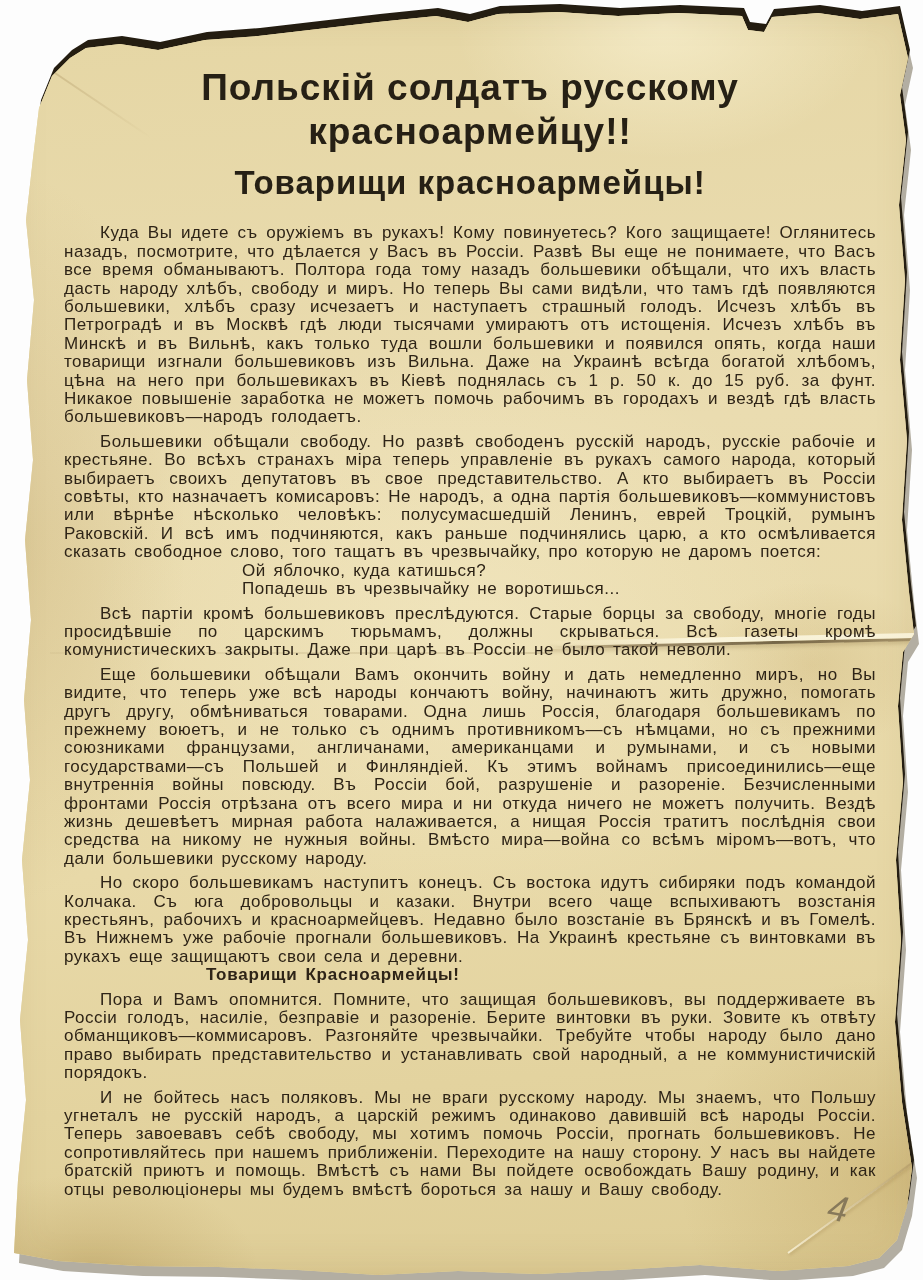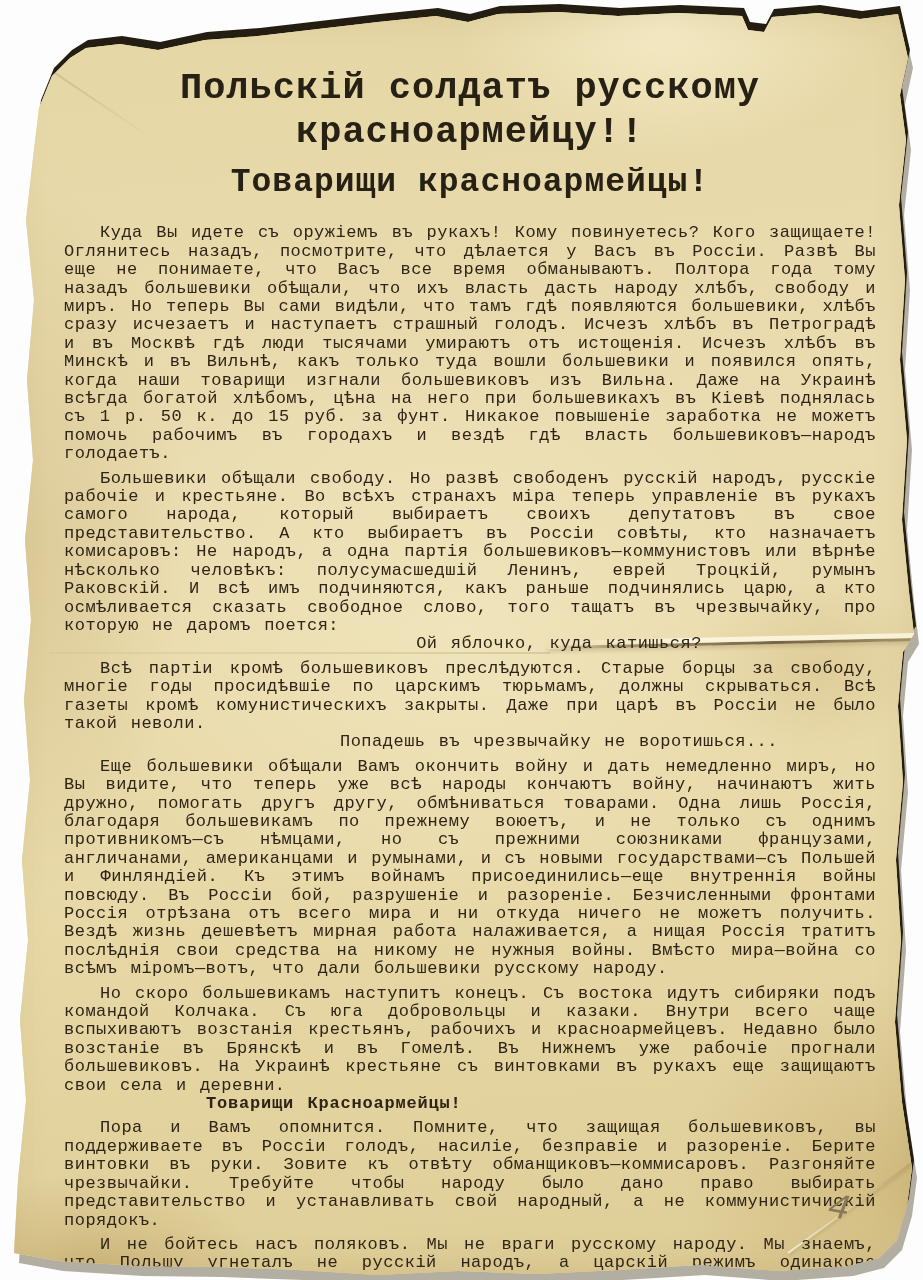--- a/index.html
+++ b/index.html
@@ -2,21 +2,21 @@
 <html><head>
 <meta charset="utf-8">
 <style>
   html, body { margin: 0; padding: 0; background: #ffffff; }
   .scene {
     position: relative;
     width: 923px;
     height: 1280px;
     overflow: hidden;
     background: #fdfdfd;
-    font-family: Liberation Mono, monospace;
+    font-family: Liberation Sans, sans-serif;
   }
   
   .paper-shape {
     position: absolute;
     inset: 0;
     clip-path: polygon(
       70px 58px, 86px 48px, 120px 44px, 158px 50px, 205px 40px, 258px 36px,
       318px 29px, 378px 22px, 436px 16px, 468px 22px, 498px 14px, 558px 12px,
       618px 16px, 678px 13px, 742px 16px, 748px 30px, 764px 32px, 772px 17px,
       818px 13px, 860px 19px, 898px 14px,
@@ -88,21 +88,21 @@
     text-align: center; font-weight: bold; font-size: 37px; line-height: 1.2;
     letter-spacing: 1px; color: #262015;
   }
   .headline-2 {
     text-align: center; font-weight: bold; font-size: 33px; line-height: 1.2;
     letter-spacing: 1px; margin-top: 8px; color: #262015;
   }
   .body-blocks { margin-top: 22px; font-size: 17px; line-height: 18.4px;
     letter-spacing: 0.5px; word-spacing: 2.5px; }
   .block.paragraph { text-indent: 36px; text-align: justify; margin-top: 6px; }
-  .block.verse { margin-left: 178px; text-align: center; }
+  .block.verse { margin-left: 178px; }
   .block.subheading { margin-left: 142px; font-weight: bold; letter-spacing: 0.8px; }
   .pencil-number {
     position: absolute; left: 828px; top: 1188px;
     font-size: 36px; font-style: italic; color: #87795a;
     transform: rotate(10deg);
   }
 </style>
 </head>
 <body>
 
@@ -115,22 +115,22 @@
     <div class="tear-right"></div>
     <div class="crease-bottom-right"></div>
 
     <div class="content">
       <div class="headline-1">Польскій солдатъ русскому красноармейцу!!</div>
       <div class="headline-2">Товарищи красноармейцы!</div>
       <div class="body-blocks" id="blocks">
           <div class="block paragraph">Куда Вы идете съ оружіемъ въ рукахъ! Кому повинуетесь? Кого защищаете! Оглянитесь назадъ, посмотрите, что дѣлается у Васъ въ Россіи. Развѣ Вы еще не понимаете, что Васъ все время обманываютъ. Полтора года тому назадъ большевики обѣщали, что ихъ власть дасть народу хлѣбъ, свободу и миръ. Но теперь Вы сами видѣли, что тамъ гдѣ появляются большевики, хлѣбъ сразу исчезаетъ и наступаетъ страшный голодъ. Исчезъ хлѣбъ въ Петроградѣ и въ Москвѣ гдѣ люди тысячами умираютъ отъ истощенія. Исчезъ хлѣбъ въ Минскѣ и въ Вильнѣ, какъ только туда вошли большевики и появился опять, когда наши товарищи изгнали большевиковъ изъ Вильна. Даже на Украинѣ всѣгда богатой хлѣбомъ, цѣна на него при большевикахъ въ Кіевѣ поднялась съ 1 р. 50 к. до 15 руб. за фунт. Никакое повышеніе заработка не можетъ помочь рабочимъ въ городахъ и вездѣ гдѣ власть большевиковъ—народъ голодаетъ.</div>
           <div class="block paragraph">Большевики обѣщали свободу. Но развѣ свободенъ русскій народъ, русскіе рабочіе и крестьяне. Во всѣхъ странахъ міра теперь управленіе въ рукахъ самого народа, который выбираетъ своихъ депутатовъ въ свое представительство. А кто выбираетъ въ Россіи совѣты, кто назначаетъ комисаровъ: Не народъ, а одна партія большевиковъ—коммунистовъ или вѣрнѣе нѣсколько человѣкъ: полусумасшедшій Ленинъ, еврей Троцкій, румынъ Раковскій. И всѣ имъ подчиняются, какъ раньше подчинялись царю, а кто осмѣливается сказать свободное слово, того тащатъ въ чрезвычайку, про которую не даромъ поется:</div>
           <div class="block verse">Ой яблочко, куда катишься?</div>
+          <div class="block verse">Попадешь въ чрезвычайку не воротишься...</div>
           <div class="block paragraph">Всѣ партіи кромѣ большевиковъ преслѣдуются. Старые борцы за свободу, многіе годы просидѣвшіе по царскимъ тюрьмамъ, должны скрываться. Всѣ газеты кромѣ комунистическихъ закрыты. Даже при царѣ въ Россіи не было такой неволи.</div>
-          <div class="block verse">Попадешь въ чрезвычайку не воротишься...</div>
           <div class="block paragraph">Еще большевики обѣщали Вамъ окончить войну и дать немедленно миръ, но Вы видите, что теперь уже всѣ народы кончаютъ войну, начинаютъ жить дружно, помогать другъ другу, обмѣниваться товарами. Одна лишь Россія, благодаря большевикамъ по прежнему воюетъ, и не только съ однимъ противникомъ—съ нѣмцами, но съ прежними союзниками французами, англичанами, американцами и румынами, и съ новыми государствами—съ Польшей и Финляндіей. Къ этимъ войнамъ присоединились—еще внутреннія войны повсюду. Въ Россіи бой, разрушеніе и разореніе. Безчисленными фронтами Россія отрѣзана отъ всего мира и ни откуда ничего не можетъ получить. Вездѣ жизнь дешевѣетъ мирная работа налаживается, а нищая Россія тратитъ послѣднія свои средства на никому не нужныя войны. Вмѣсто мира—война со всѣмъ міромъ—вотъ, что дали большевики русскому народу.</div>
           <div class="block paragraph">Но скоро большевикамъ наступитъ конецъ. Съ востока идутъ сибиряки подъ командой Колчака. Съ юга добровольцы и казаки. Внутри всего чаще вспыхиваютъ возстанія крестьянъ, рабочихъ и красноармейцевъ. Недавно было возстаніе въ Брянскѣ и въ Гомелѣ. Въ Нижнемъ уже рабочіе прогнали большевиковъ. На Украинѣ крестьяне съ винтовками въ рукахъ еще защищаютъ свои села и деревни.</div>
           <div class="block subheading">Товарищи Красноармейцы!</div>
           <div class="block paragraph">Пора и Вамъ опомнится. Помните, что защищая большевиковъ, вы поддерживаете въ Россіи голодъ, насиліе, безправіе и разореніе. Берите винтовки въ руки. Зовите къ отвѣту обманщиковъ—коммисаровъ. Разгоняйте чрезвычайки. Требуйте чтобы народу было дано право выбирать представительство и устанавливать свой народный, а не коммунистичискій порядокъ.</div>
           <div class="block paragraph">И не бойтесь насъ поляковъ. Мы не враги русскому народу. Мы знаемъ, что Польшу угнеталъ не русскій народъ, а царскій режимъ одинаково давившій всѣ народы Россіи. Теперь завоевавъ себѣ свободу, мы хотимъ помочь Россіи, прогнать большевиковъ. Не сопротивляйтесь при нашемъ приближеніи. Переходите на нашу сторону. У насъ вы найдете братскій приютъ и помощь. Вмѣстѣ съ нами Вы пойдете освобождать Вашу родину, и как отцы революціонеры мы будемъ вмѣстѣ бороться за нашу и Вашу свободу.</div>
         </div>
     </div>
 
     <div class="pencil-number">4</div>
   </div>

